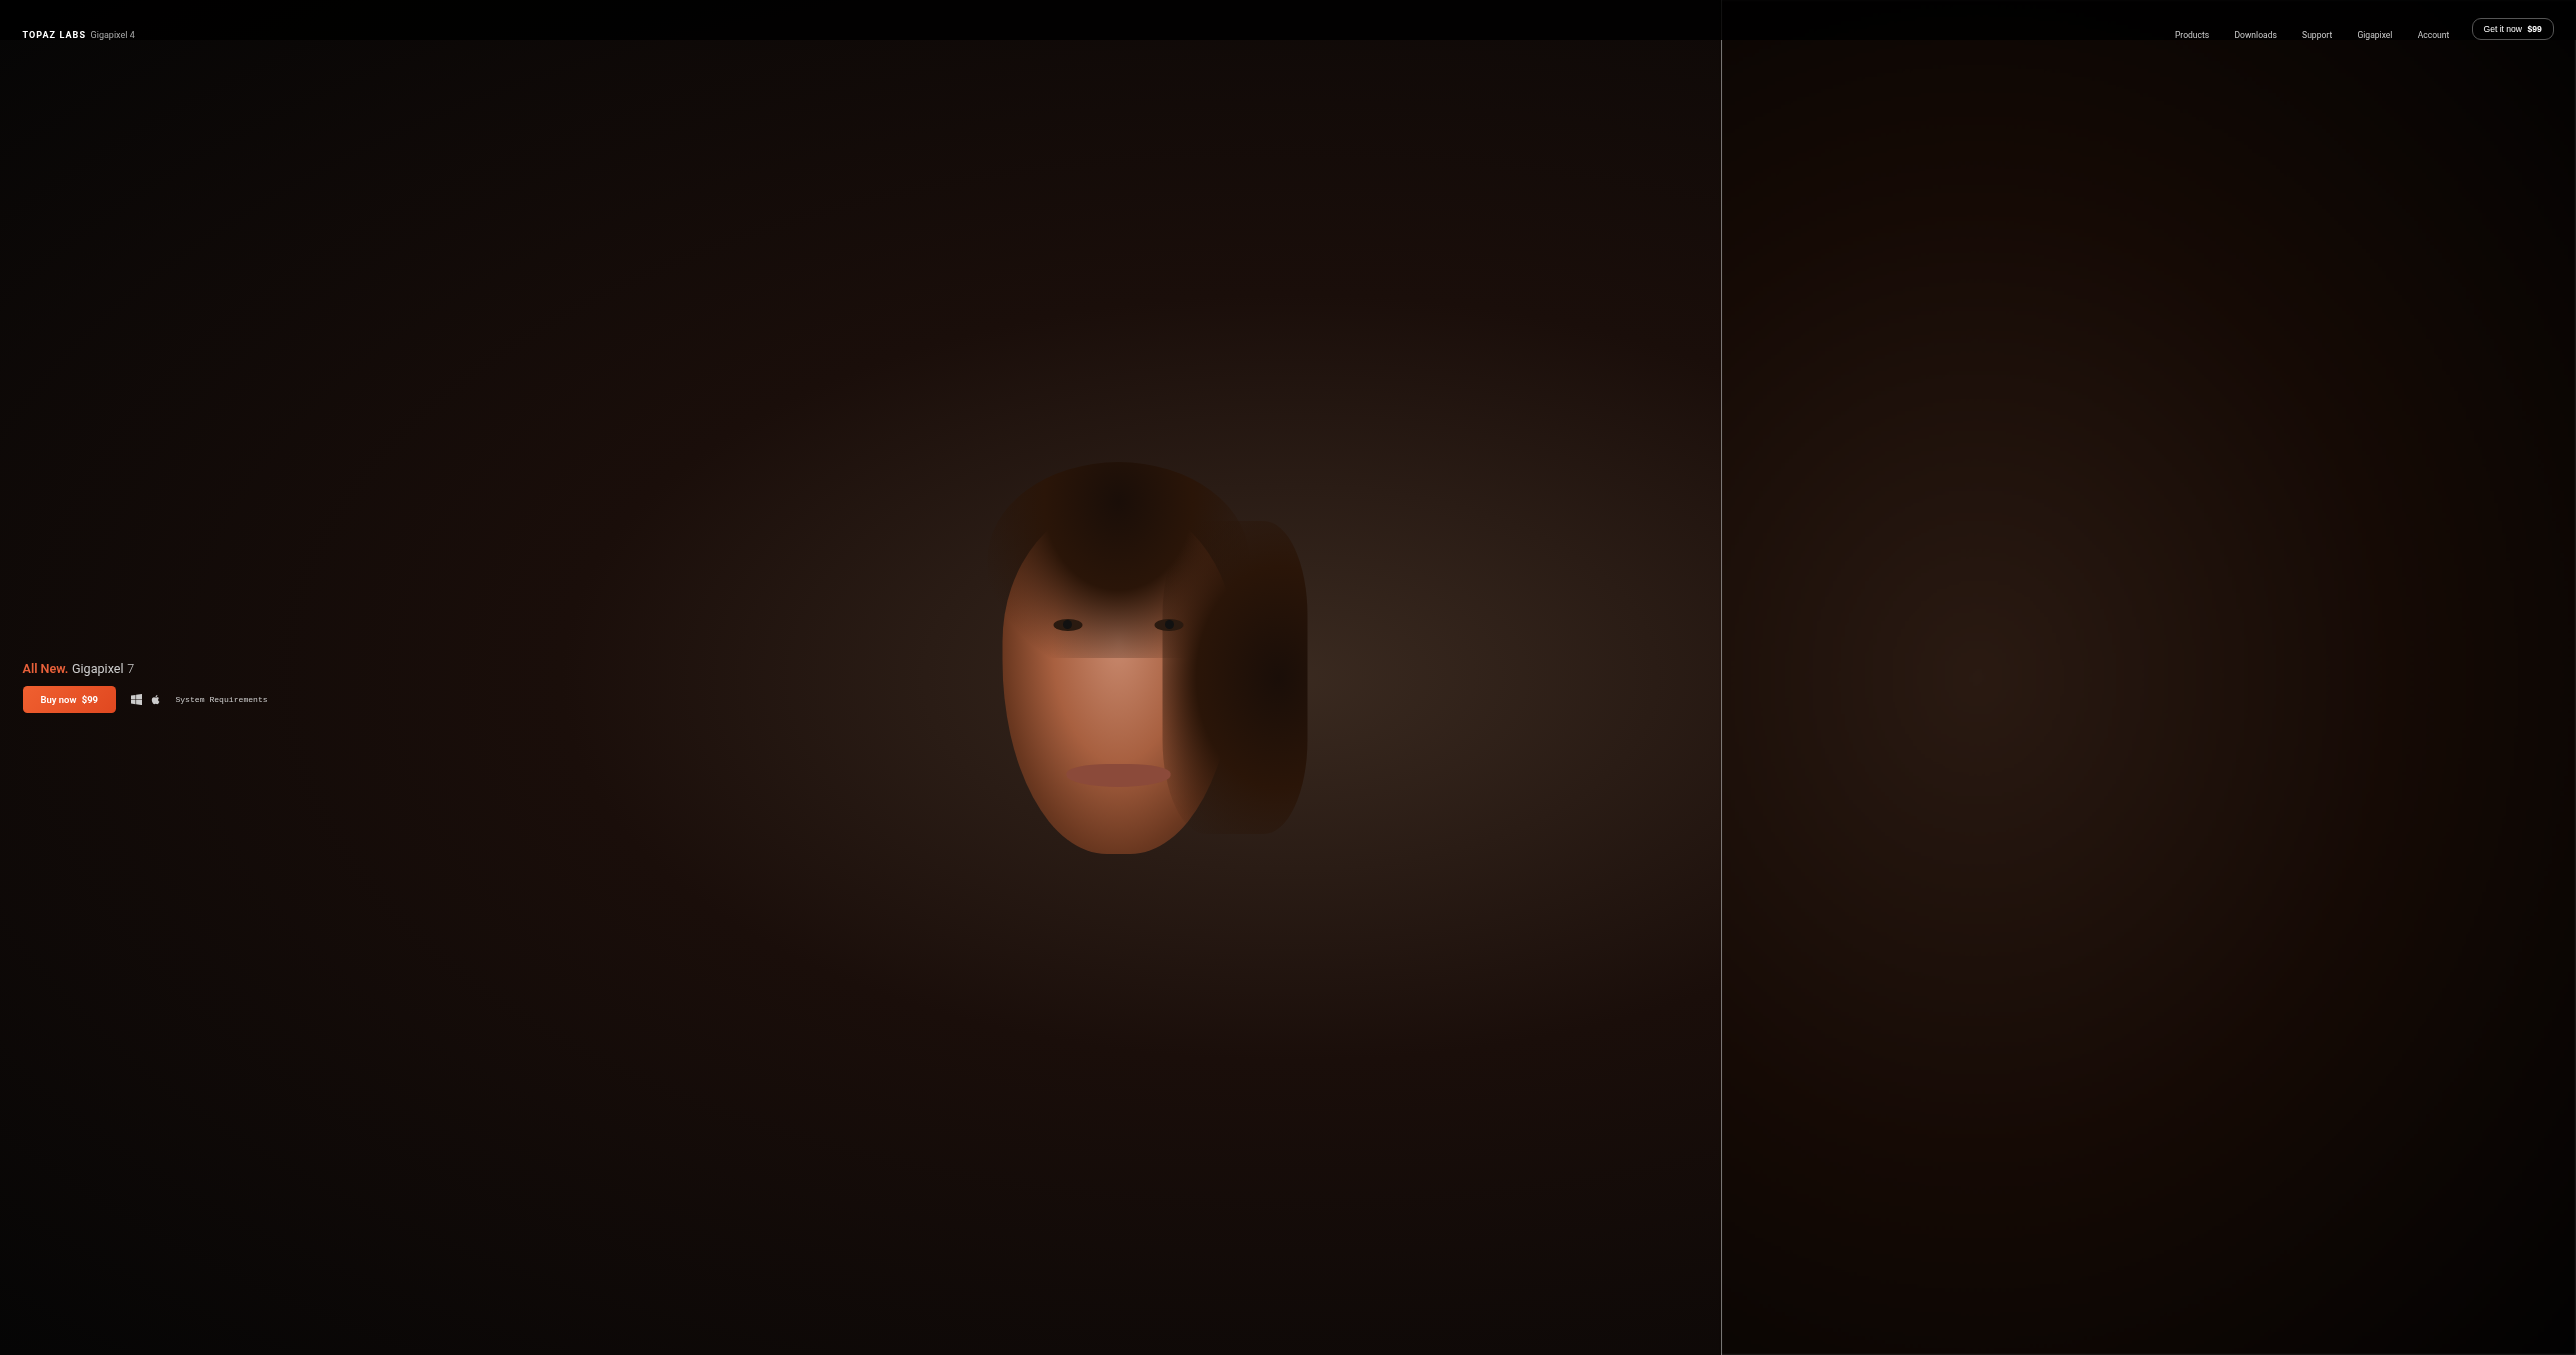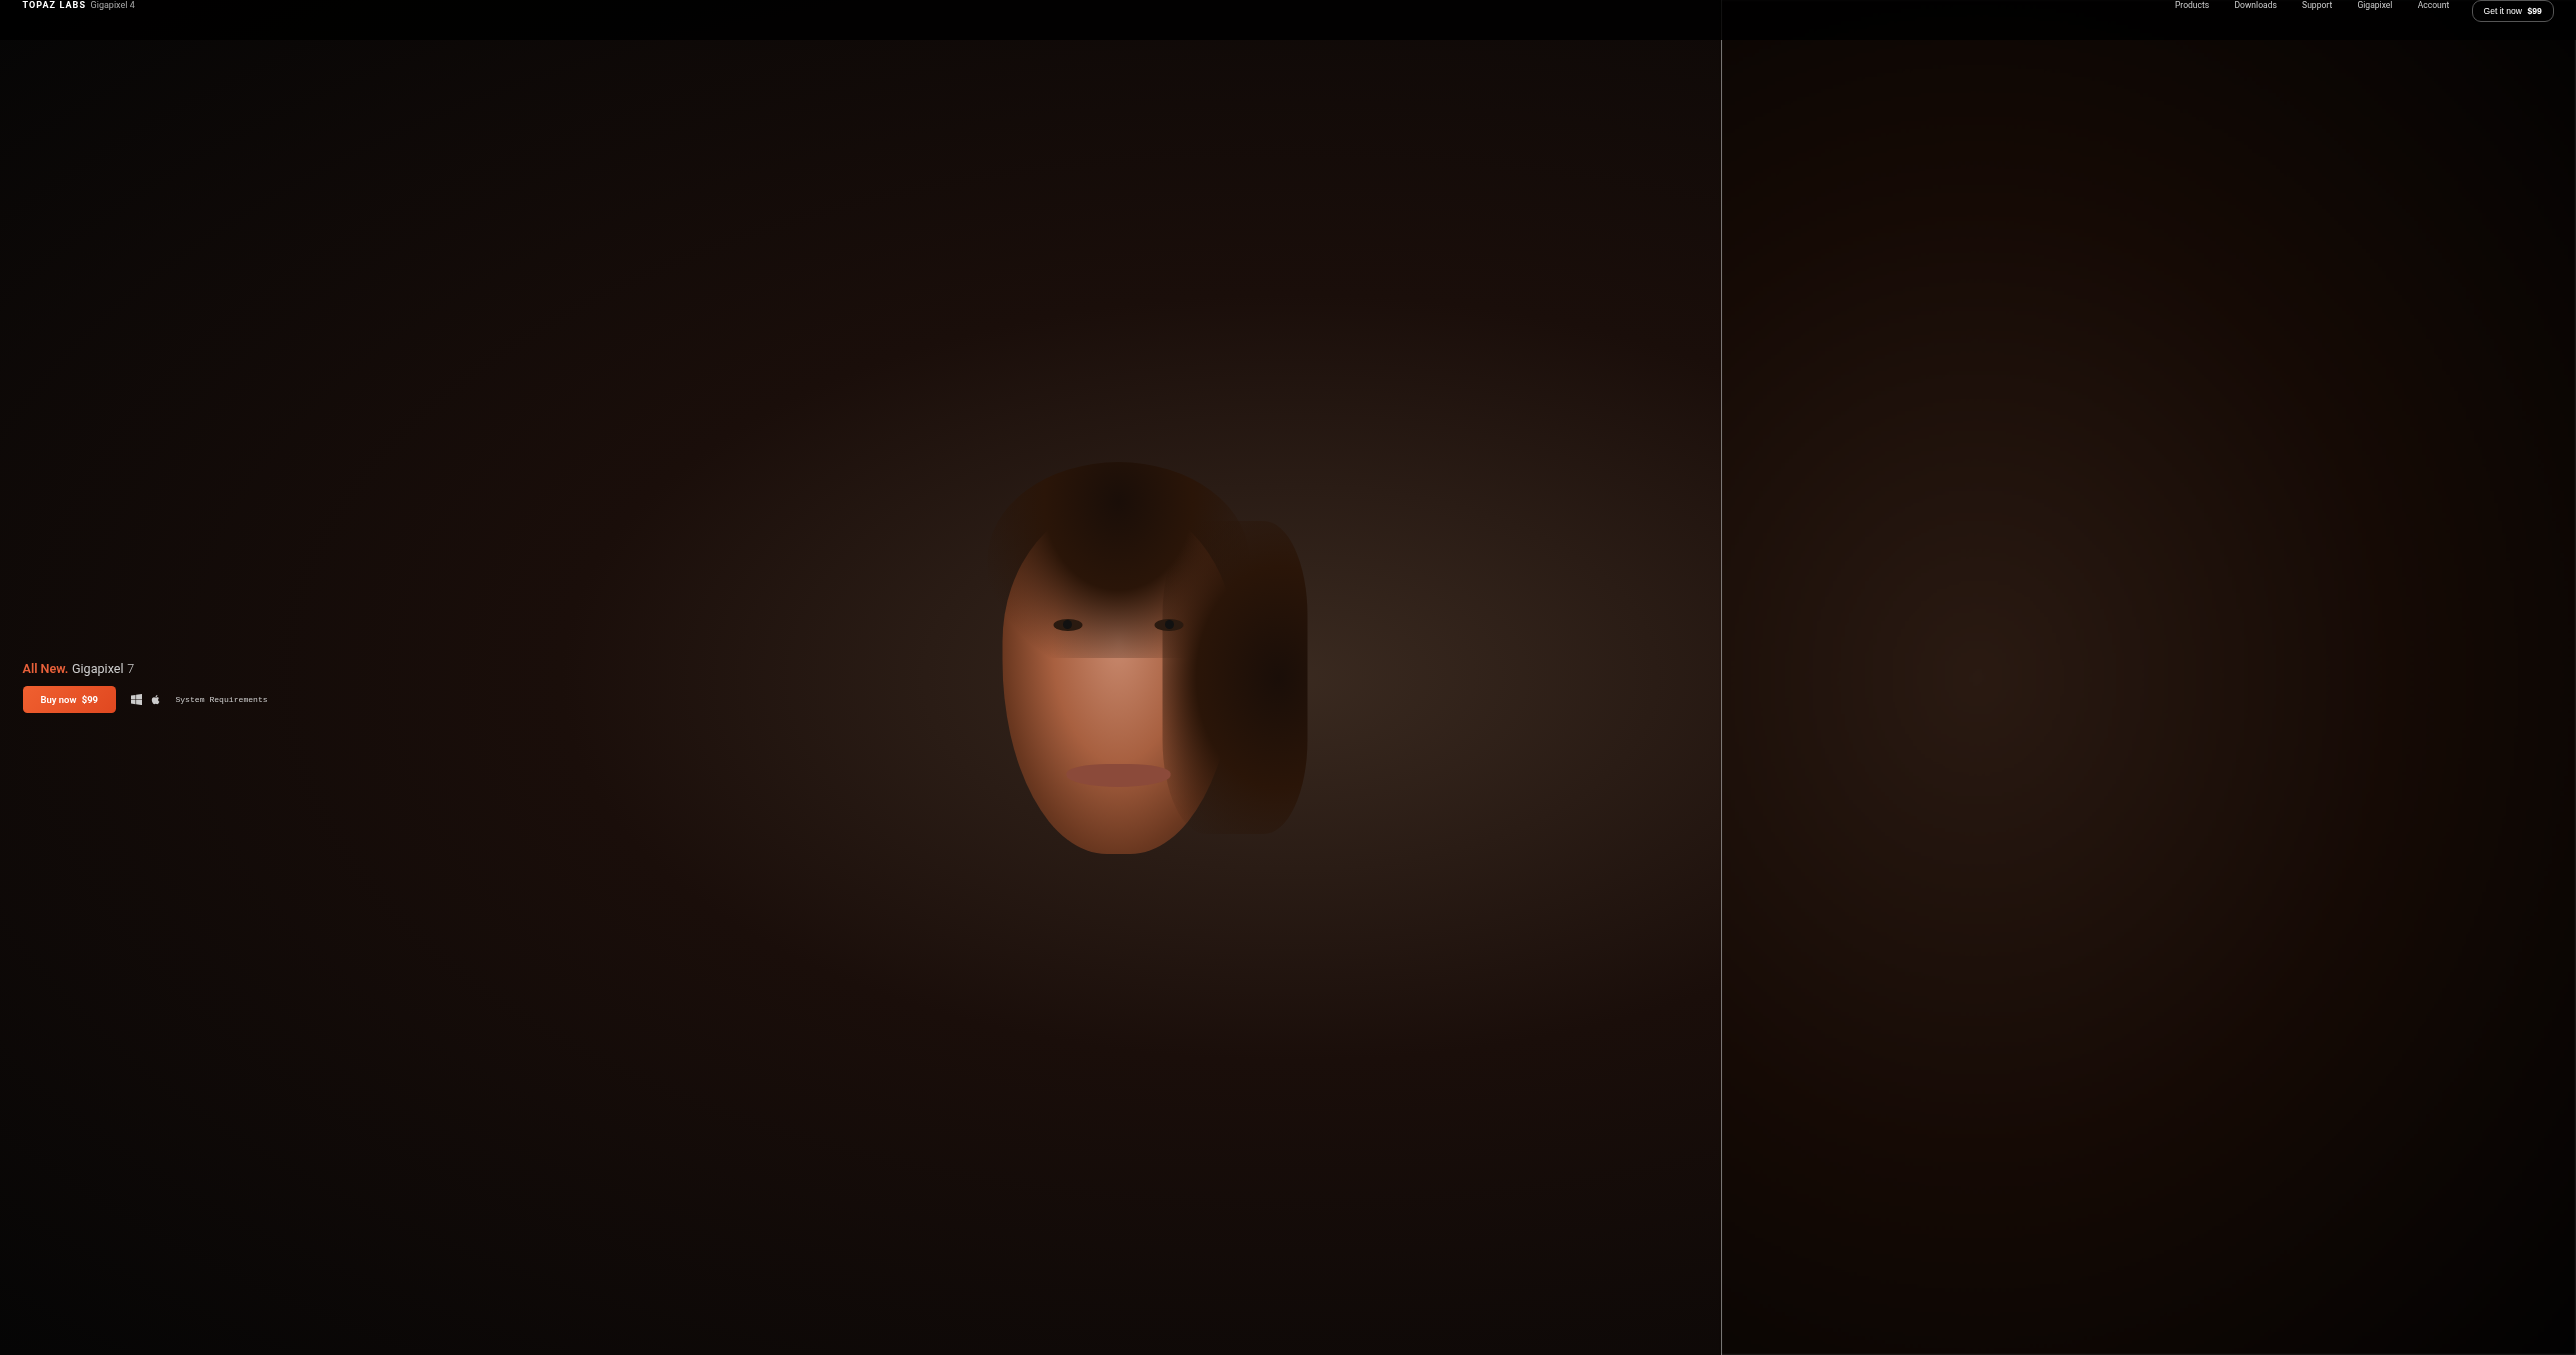--- a/index.html
+++ b/index.html
@@ -17,21 +17,21 @@
     }
 
     
     nav {
       position: fixed;
       top: 0;
       left: 0;
       right: 0;
       z-index: 100;
       display: flex;
-      align-items: flex-start;
+      align-items: flex-end;
       padding: 0 2.5rem;
       height: 40px;
       background: rgba(0,0,0,0.85);
     }
 
     .nav-brand {
       display: flex;
       align-items: center;
       gap: 0.5rem;
       margin-right: auto;

